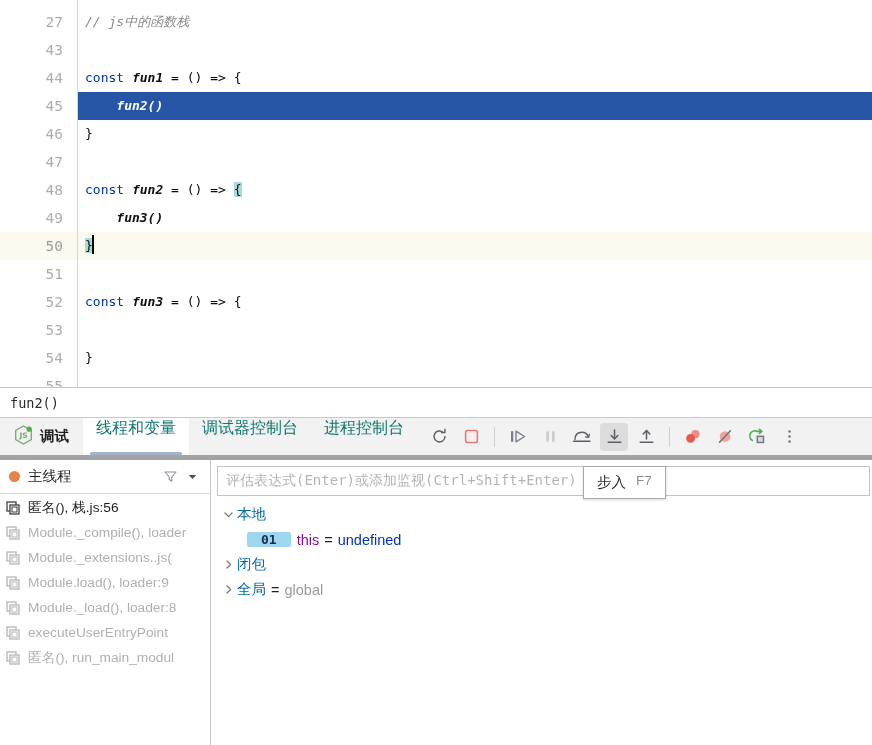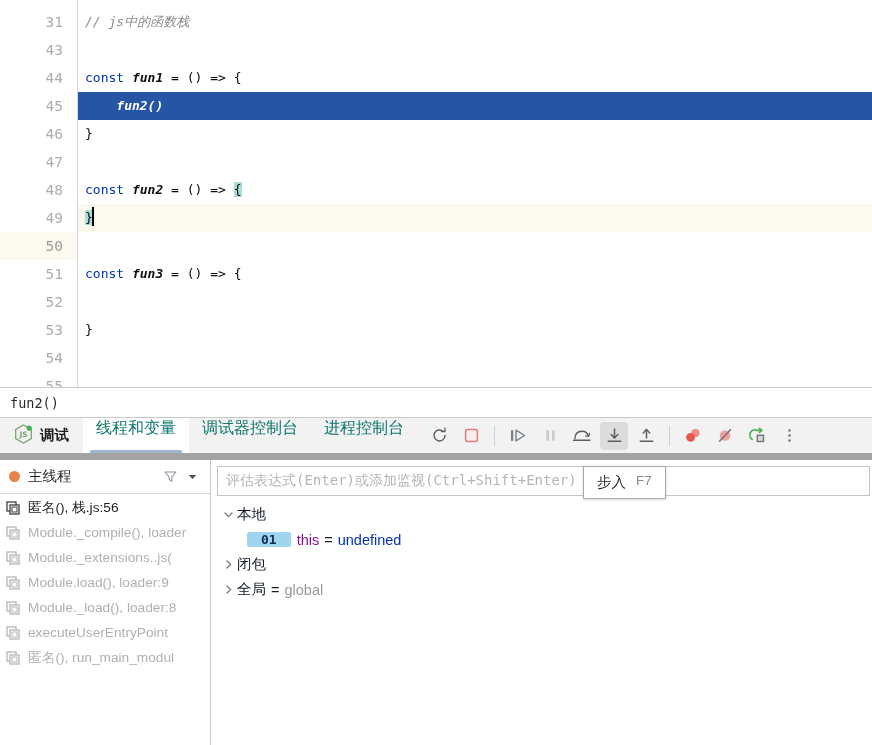--- a/index.html
+++ b/index.html
@@ -86,21 +86,21 @@
     font-size: 13.5px;
     color: #2b2b2b;
     flex: 0 0 30px;
   }
 
   
   .dbg-toolbar {
     height: 42px;
     flex: 0 0 42px;
     background: #f2f2f2;
-    border-bottom: 7px solid #a3a3a3;
+    border-bottom: 5px solid #a3a3a3;
     display: flex;
     align-items: center;
     position: relative;
   }
   .dbg-title {
     display: flex; align-items: center; gap: 7px;
     padding: 0 14px 0 14px;
     height: 100%;
   }
   .dbg-title .label { font-size: 14.5px; color: #1f1f1f; font-weight: 700; }
@@ -176,21 +176,21 @@
     padding: 0 8px;
     font-family: "DejaVu Sans Mono", monospace;
     font-size: 14px;
     color: #b5b5b5;
     overflow: hidden;
     white-space: nowrap;
   }
   .vars-tree { padding: 6px 0 0 8px; font-size: 14.5px; }
   .vrow { height: 25px; display: flex; align-items: center; white-space: nowrap; }
   .chev { width: 18px; flex: 0 0 18px; display: flex; align-items: center; justify-content: center; }
-  .vname { color: #0f172a; }
+  .vname { color: #0369a1; }
   .veq { color: #1f1f1f; margin: 0 5px; }
   .vval-kw { color: #0033b3; }
   .vval-dim { color: #9a9a9a; }
   .badge01 {
     background: #9fd6ef; color: #0e2f52;
     font-family: "DejaVu Sans Mono", monospace;
     font-size: 13px; font-weight: 700;
     padding: 1px 14px; border-radius: 2px;
     margin-right: 6px; line-height: 1;
   }
@@ -213,21 +213,21 @@
   }
   .tooltip .key { color: #8c8c8c; font-size: 13.5px; }
 </style>
 </head>
 <body>
 
 <div class="app">
 
   <div class="editor">
     <div class="gutter">
-        <div class="ln">31</div>
+        <div class="ln">27</div>
         <div class="ln">43</div>
         <div class="ln">44</div>
         <div class="ln">45</div>
         <div class="ln">46</div>
         <div class="ln">47</div>
         <div class="ln">48</div>
         <div class="ln">49</div>
         <div class="ln caret caret-row">50</div>
         <div class="ln">51</div>
         <div class="ln">52</div>
@@ -236,20 +236,21 @@
         <div class="ln">55</div>
       </div>
     <div class="code">
         <div class="row"><span class="tok-comment">// js中的函数栈</span></div>
         <div class="row"></div>
         <div class="row"><span class="tok-kw">const</span><span class="tok-plain"> </span><span class="tok-fn">fun1</span><span class="tok-plain"> = () =&gt; {</span></div>
         <div class="row selected"><span class="tok-fn">    fun2()</span></div>
         <div class="row"><span class="tok-plain">}</span></div>
         <div class="row"></div>
         <div class="row"><span class="tok-kw">const</span><span class="tok-plain"> </span><span class="tok-fn">fun2</span><span class="tok-plain"> = () =&gt; </span><span class="tok-plain tok-brace-hl">{</span></div>
+        <div class="row"><span class="tok-fn">    fun3()</span></div>
         <div class="row caretline"><span class="tok-plain tok-brace-hl">}</span><span class="caret-bar"></span></div>
         <div class="row"></div>
         <div class="row"><span class="tok-kw">const</span><span class="tok-plain"> </span><span class="tok-fn">fun3</span><span class="tok-plain"> = () =&gt; {</span></div>
         <div class="row"></div>
         <div class="row"><span class="tok-plain">}</span></div>
         <div class="row"></div>
       </div>
   </div>
 
   <div class="breadcrumb">

